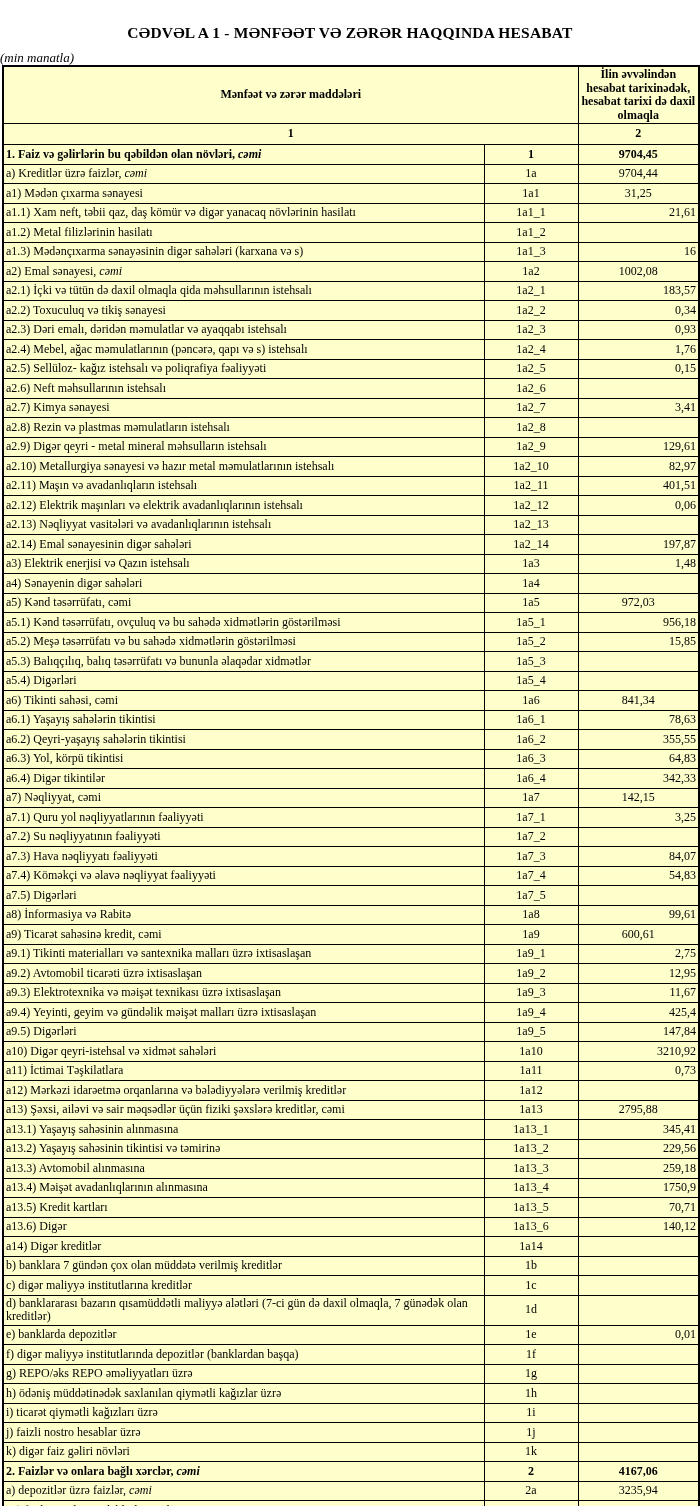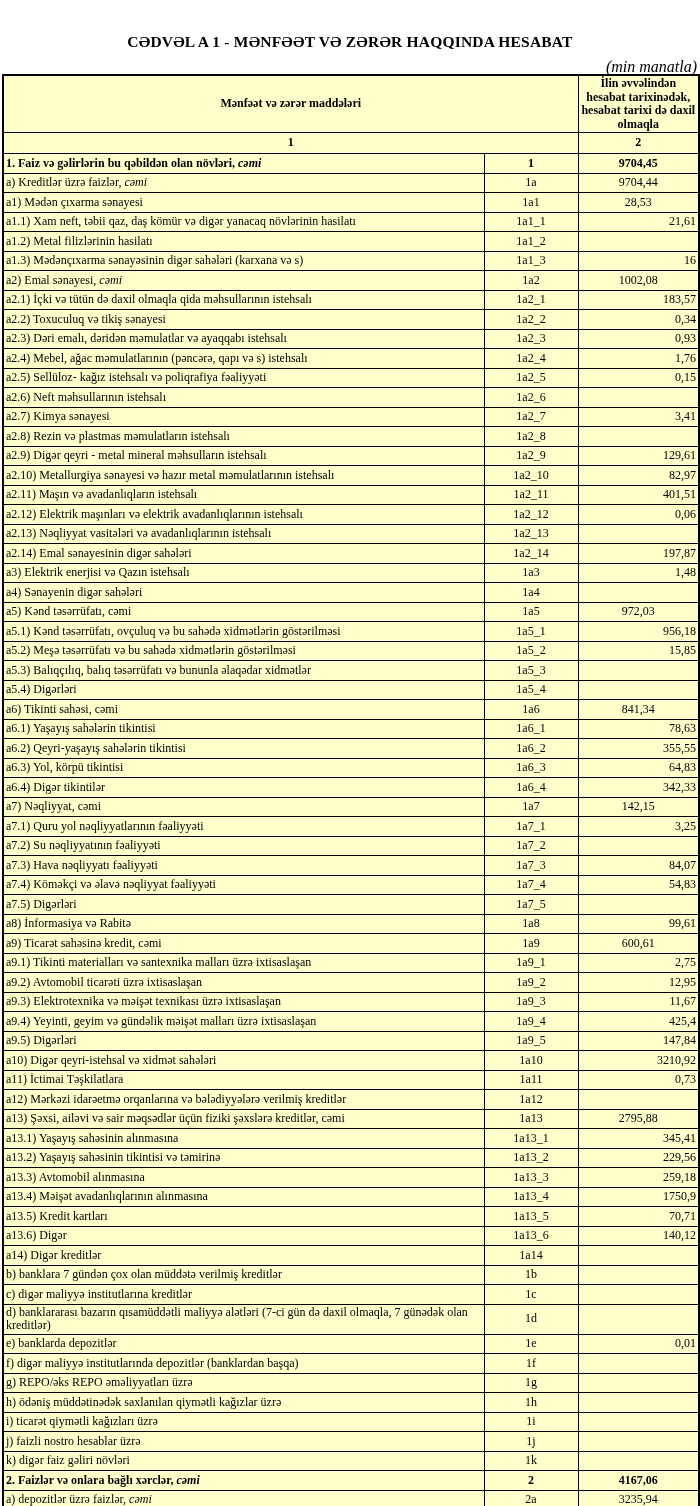--- a/index.html
+++ b/index.html
@@ -8,26 +8,26 @@
     --text:#000000;
     --value-fill:#FFFFFF;
   }
   html,body{margin:0;padding:0;}
   body{
     width:700px;height:1506px;background:#fff;color:var(--text);
     font-family:"Liberation Serif","DejaVu Serif",serif;
     -webkit-font-smoothing:antialiased;overflow:hidden;
   }
   .title{
-    padding-top:33px;text-align:center;font-weight:bold;
+    padding-top:24px;text-align:center;font-weight:bold;
     font-size:15.5px;line-height:18px;letter-spacing:.2px;
   }
   .unit-note{
-    margin:9px 3px 1px 0;text-align:right;font-style:italic;
-    font-size:16px;line-height:13px;
+    margin:9px 3px 1px 0;text-align:left;font-style:italic;
+    font-size:13px;line-height:13px;
   }
   table.pnl{
     border-collapse:collapse;table-layout:fixed;
     width:696px;margin-left:2px;border:2px solid var(--border);
   }
   table.pnl col.c-label{width:481px;}
   table.pnl col.c-code{width:94px;}
   table.pnl col.c-value{width:121px;}
   table.pnl th,table.pnl td{
     border:1px solid var(--border);
@@ -78,21 +78,21 @@
         <td class="value-cell total">9704,45</td>
       </tr>
       <tr>
         <td class="label-cell ind1">a) Kreditlər üzrə faizlər, <i>cəmi</i></td>
         <td class="code-cell">1a</td>
         <td class="value-cell total">9704,44</td>
       </tr>
       <tr>
         <td class="label-cell ind2">a1) Mədən çıxarma sənayesi</td>
         <td class="code-cell">1a1</td>
-        <td class="value-cell total">28,53</td>
+        <td class="value-cell total">31,25</td>
       </tr>
       <tr>
         <td class="label-cell ind3">a1.1) Xam neft, təbii qaz, daş kömür və digər yanacaq növlərinin hasilatı</td>
         <td class="code-cell">1a1_1</td>
         <td class="value-cell">21,61</td>
       </tr>
       <tr>
         <td class="label-cell ind3">a1.2) Metal filizlərinin hasilatı</td>
         <td class="code-cell">1a1_2</td>
         <td class="value-cell"></td>

